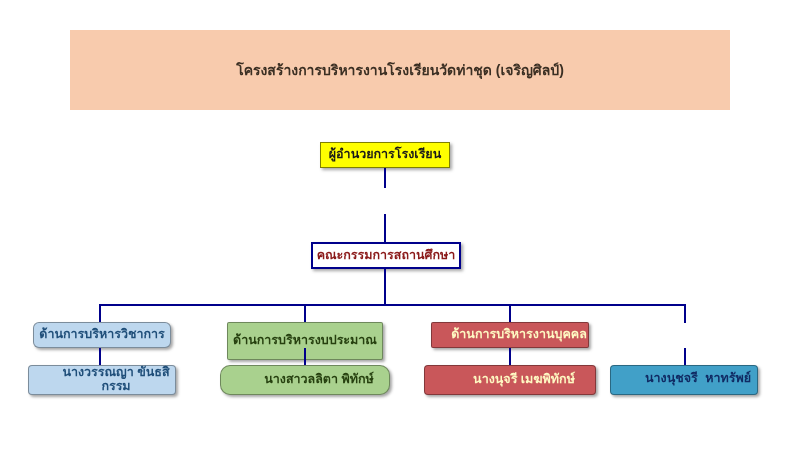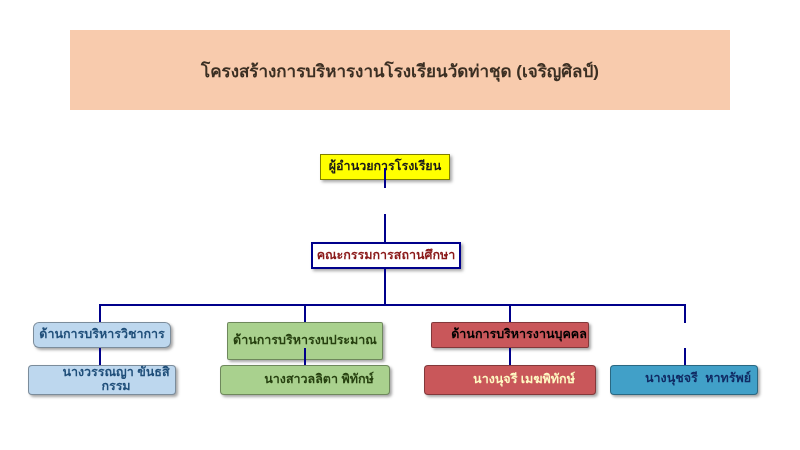--- a/index.html
+++ b/index.html
@@ -7,21 +7,21 @@
     position:relative;
     width:800px;height:450px;
     background:#ffffff;
     font-family:"Liberation Sans","DejaVu Sans",sans-serif;
     overflow:hidden;
   }
   .banner{
     position:absolute;left:70px;top:30px;width:660px;height:80px;
     background:#F8CBAD;
     display:flex;align-items:center;justify-content:center;
-    font-size:17px;font-weight:bold;color:#3B2F23;
+    font-size:14px;font-weight:bold;color:#3B2F23;
     text-align:center;
   }
   .box{
     position:absolute;
     display:flex;align-items:center;justify-content:center;
     font-size:12.5px;font-weight:bold;
     text-align:center;line-height:1.1;
     box-sizing:border-box;
     box-shadow:2px 2px 3px rgba(0,0,0,0.35);
   }
@@ -39,21 +39,21 @@
   }
   .name{
     border:1px solid rgba(0,0,0,0.35);
     border-radius:4px;
     padding-left:28px;
   }
   .line{
     position:absolute;background:#00008B;
   }
   
-  #b-director{left:320px;top:142px;width:130px;height:26px;margin-top:12px;}
+  #b-director{left:320px;top:142px;width:130px;height:26px;}
   #b-name{left:290px;top:188px;width:190px;height:26px;}
   #b-committee{left:311px;top:242px;width:150px;height:27px;}
 
   #v1{left:384px;top:168px;width:2px;height:20px;}
   #v2{left:384px;top:214px;width:2px;height:28px;}
   #v3{left:384px;top:269px;width:2px;height:36px;}
   #hline{left:100px;top:304px;width:585px;height:2px;}
   #d1{left:99px;top:304px;width:2px;height:19px;}
   #d2{left:304px;top:304px;width:2px;height:19px;}
   #d3{left:509px;top:304px;width:2px;height:19px;}
@@ -88,25 +88,25 @@
   <div class="line" id="v3"></div>
 
   <div class="line" id="hline"></div>
   <div class="line" id="d1"></div>
   <div class="line" id="d2"></div>
   <div class="line" id="d3"></div>
   <div class="line" id="d4"></div>
 
   <div class="box dept" id="dept1" style="background-color: rgb(189, 215, 238); color: rgb(31, 78, 121); border-radius: 6px;">ด้านการบริหารวิชาการ</div>
   <div class="box dept" id="dept2" style="background-color: rgb(169, 209, 142); color: rgb(38, 64, 15);">ด้านการบริหารงบประมาณ</div>
-  <div class="box dept" id="dept3" style="background-color: rgb(201, 87, 90); color: #000000; padding-left: 18px;">ด้านการบริหารงานบุคคล</div>
+  <div class="box dept" id="dept3" style="background-color: rgb(201, 87, 90); color: #fef9c3; padding-left: 18px;">ด้านการบริหารงานบุคคล</div>
 
   <div class="line" id="c1"></div>
   <div class="line" id="c2"></div>
   <div class="line" id="c3"></div>
   <div class="line" id="c4"></div>
 
   <div class="box name" id="name1" style="background-color: rgb(189, 215, 238); color: rgb(31, 78, 121);">นางวรรณญา ขันธสิกรรม</div>
-  <div class="box name" id="name2" style="background-color: rgb(169, 209, 142); color: rgb(38, 64, 15);">นางสาวลลิตา พิทักษ์</div>
+  <div class="box name" id="name2" style="background-color: rgb(169, 209, 142); color: rgb(38, 64, 15); border-radius: 10px;">นางสาวลลิตา พิทักษ์</div>
   <div class="box name" id="name3" style="background-color: rgb(201, 87, 90); color: #fef9c3;">นางนุจรี เมฆพิทักษ์</div>
   <div class="box name" id="name4" style="background-color: rgb(65, 160, 200); color: rgb(16, 42, 99);">นางนุชจรี หาทรัพย์</div>
 
 </div>
 
 </body></html>

